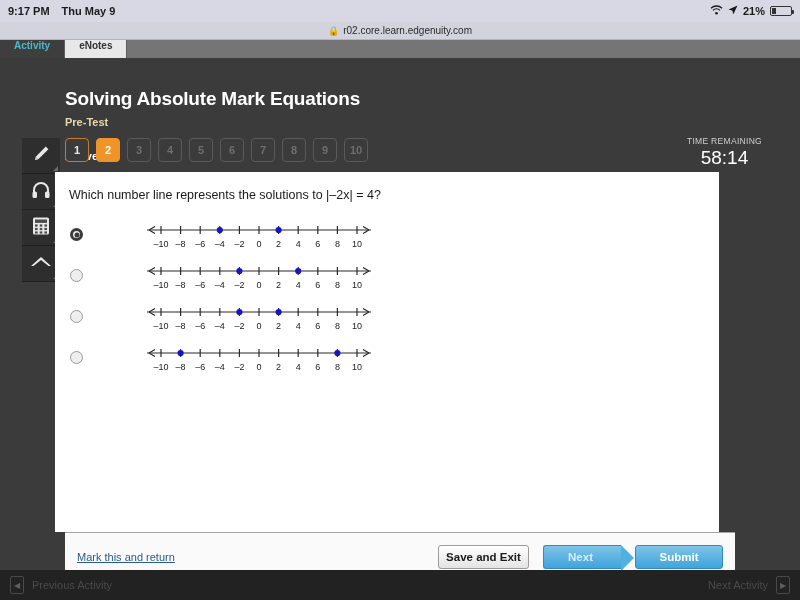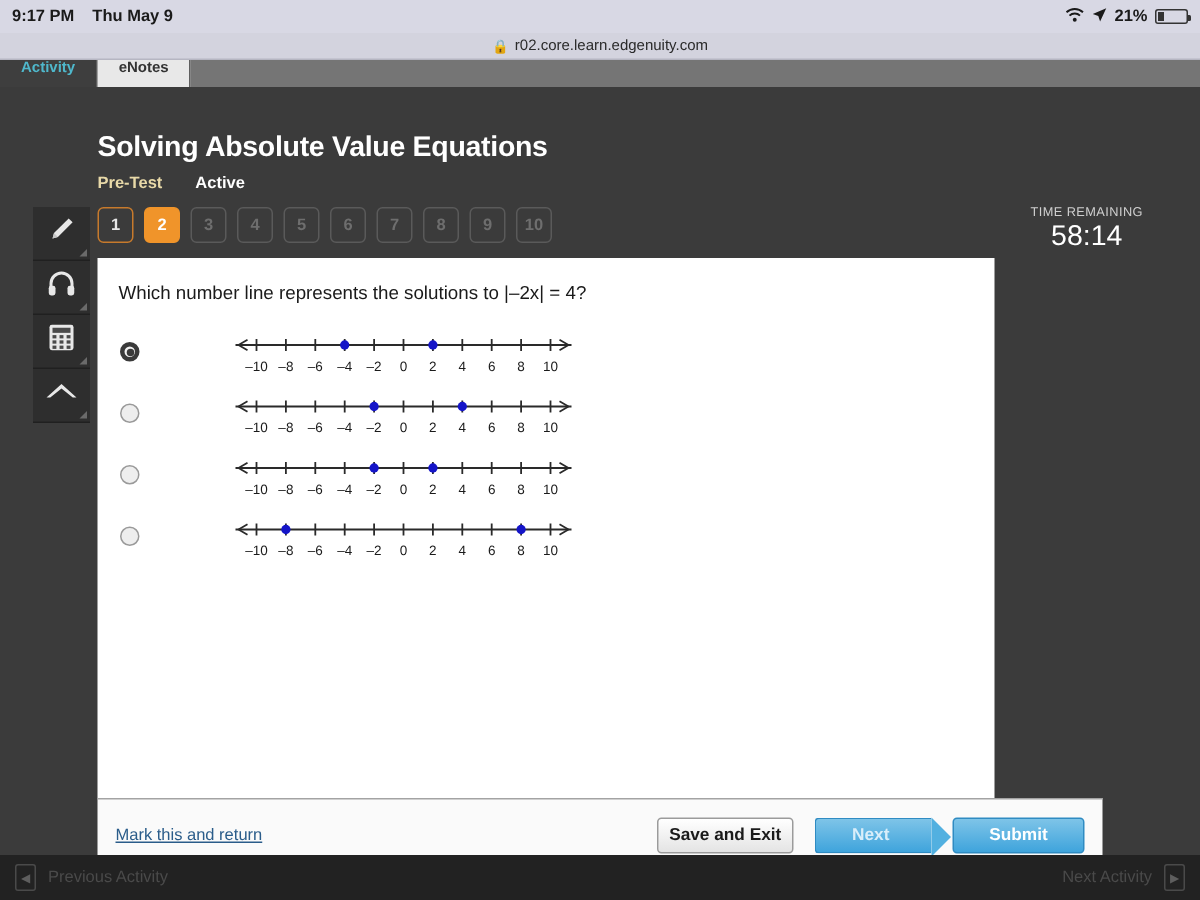--- a/index.html
+++ b/index.html
@@ -59,21 +59,21 @@
   
   #page {
     position: absolute; top: 58px; left: 0; width: 800px; height: 512px;
     background: #3b3b3b;
   }
 
   #title-block { position: absolute; left: 65px; top: 30px; }
   #course-title {
     font-size: 19px; font-weight: bold; color: #ffffff; letter-spacing: -0.2px;
   }
-  #subtitle-row { margin-top: 6px; display: flex; align-items: baseline; gap: 22px; }
+  #subtitle-row { margin-top: 6px; display: flex; align-items: baseline; gap: 22px; flex-direction: column; }
   #assignment-type { font-size: 11px; font-weight: bold; color: #e8d9a8; }
   #assignment-status { font-size: 11px; font-weight: bold; color: #ffffff; }
 
   
   #pager { position: absolute; left: 65px; top: 80px; display: flex; gap: 7px; }
   .qnum {
     width: 24px; height: 24px; border-radius: 4px;
     display: flex; align-items: center; justify-content: center;
     font-size: 11px; font-weight: bold;
   }
@@ -94,22 +94,22 @@
     display: flex; align-items: center; justify-content: center;
     position: relative;
   }
   .tool::after {
     content: ""; position: absolute; right: 2px; bottom: 2px;
     border-left: 5px solid transparent; border-bottom: 5px solid #6a6a6a;
   }
 
   
   #card {
-    position: absolute; left: 65px; top: 114px;
-    width: 598px; height: 360px; background: #ffffff;
+    position: absolute; left: 55px; top: 114px;
+    width: 664px; height: 360px; background: #ffffff;
   }
   #question-text {
     position: absolute; left: 14px; top: 16px;
     font-size: 12.5px; color: #1a1a1a;
   }
 
   #options { position: absolute; left: 10px; top: 42px; }
   .option { display: flex; align-items: center; height: 41px; gap: 48px; }
   .radio {
     width: 13px; height: 13px; border-radius: 50%;
@@ -215,21 +215,21 @@
       <span>Activity</span>
     </div>
     <div class="btab inactive">
       <span>eNotes</span>
     </div>
   </div>
 
   <div id="page">
 
     <div id="title-block">
-      <div id="course-title">Solving Absolute Value Equations</div>
+      <div id="course-title">Solving Absolute Mark Equations</div>
       <div id="subtitle-row">
         <span id="assignment-type">Pre-Test</span>
         <span id="assignment-status">Active</span>
       </div>
     </div>
 
     <div id="pager">
       <div class="qnum done">1</div>
       <div class="qnum current">2</div>
       <div class="qnum locked">3</div>

